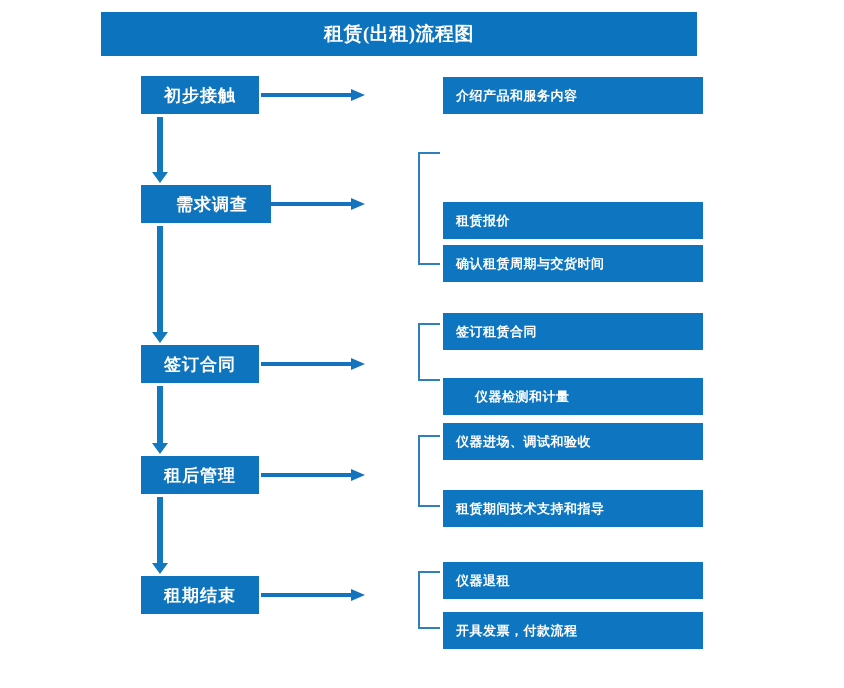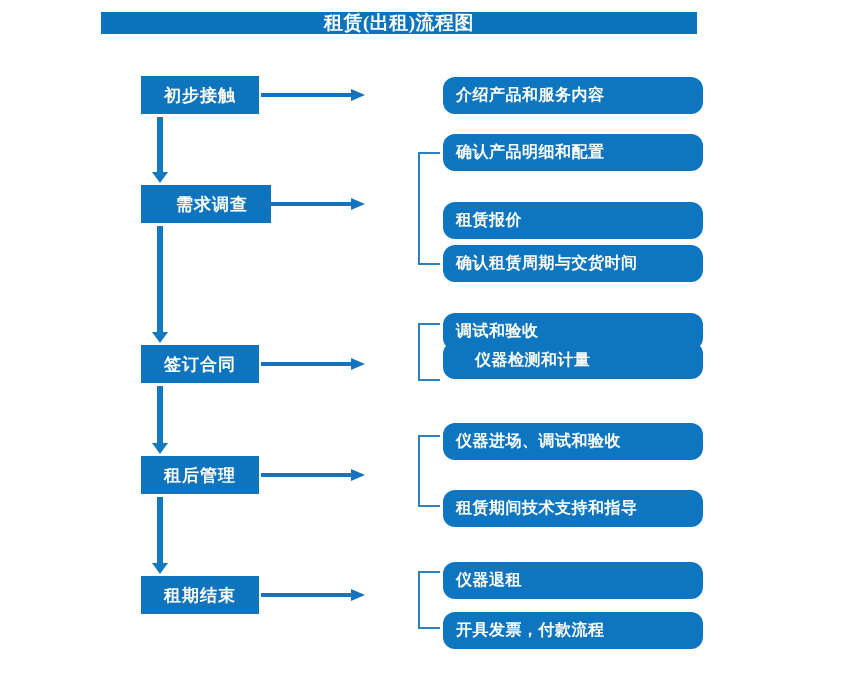--- a/index.html
+++ b/index.html
@@ -17,21 +17,21 @@
     background: #ffffff;
     overflow: hidden;
   }
 
   
   .title-bar {
     position: absolute;
     left: 101px;
     top: 12px;
     width: 596px;
-    height: 22px;
+    height: 44px;
     background: #0C74BE;
     color: #ffffff;
     display: flex;
     align-items: center;
     justify-content: center;
     font-size: 19px;
     font-weight: bold;
     letter-spacing: 0.5px;
   }
 
@@ -55,26 +55,25 @@
   
   .detail-box {
     position: absolute;
     left: 443px;
     width: 260px;
     height: 37px;
     background: #0E76C0;
     color: #ffffff;
     display: flex;
     align-items: center;
-    font-size: 16px;
+    font-size: 13px;
     font-weight: bold;
     padding-left: 13px;
     box-sizing: border-box;
     letter-spacing: 0.5px;
-    border-radius: 12px;
   }
 
   
   .down-arrow {
     position: absolute;
     left: 157px;
     width: 6px;
   }
   .down-arrow .shaft {
     position: absolute;
@@ -195,29 +194,28 @@
   <div class="bracket" style="top:152px; height:113px;"></div>
 
   <div class="bracket" style="top:323px; height:58px;"></div>
 
   <div class="bracket" style="top:435px; height:72px;"></div>
 
   <div class="bracket" style="top:571px; height:58px;"></div>
 
   <div class="detail-box" style="top:77px;">介绍产品和服务内容</div>
 
-  <div class="detail-box" style="top:134px;">确认产品明细和配置</div>
 
   <div class="detail-box" style="top:186px;margin-top:16px;">租赁报价</div>
 
   <div class="detail-box" style="top:245px;">确认租赁周期与交货时间</div>
 
-  <div class="detail-box" style="top:313px;">调试和验收</div>
-
-  <div class="detail-box" style="top:342px;padding-left:32px;">仪器检测和计量</div>
+  <div class="detail-box" style="top:313px;">签订租赁合同</div>
+
+  <div class="detail-box" style="top:378px;padding-left:32px;">仪器检测和计量</div>
 
   <div class="detail-box" style="top:423px;">仪器进场、调试和验收</div>
 
   <div class="detail-box" style="top:490px;">租赁期间技术支持和指导</div>
 
   <div class="detail-box" style="top:562px;">仪器退租</div>
 
   <div class="detail-box" style="top:612px;">开具发票，付款流程</div>
 
 </div>

